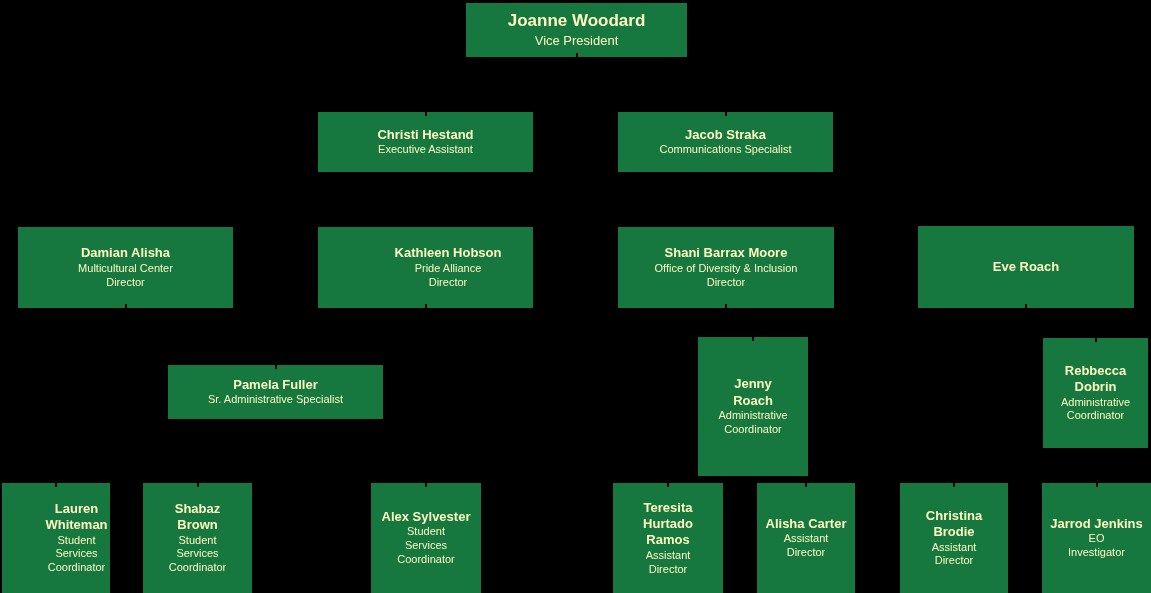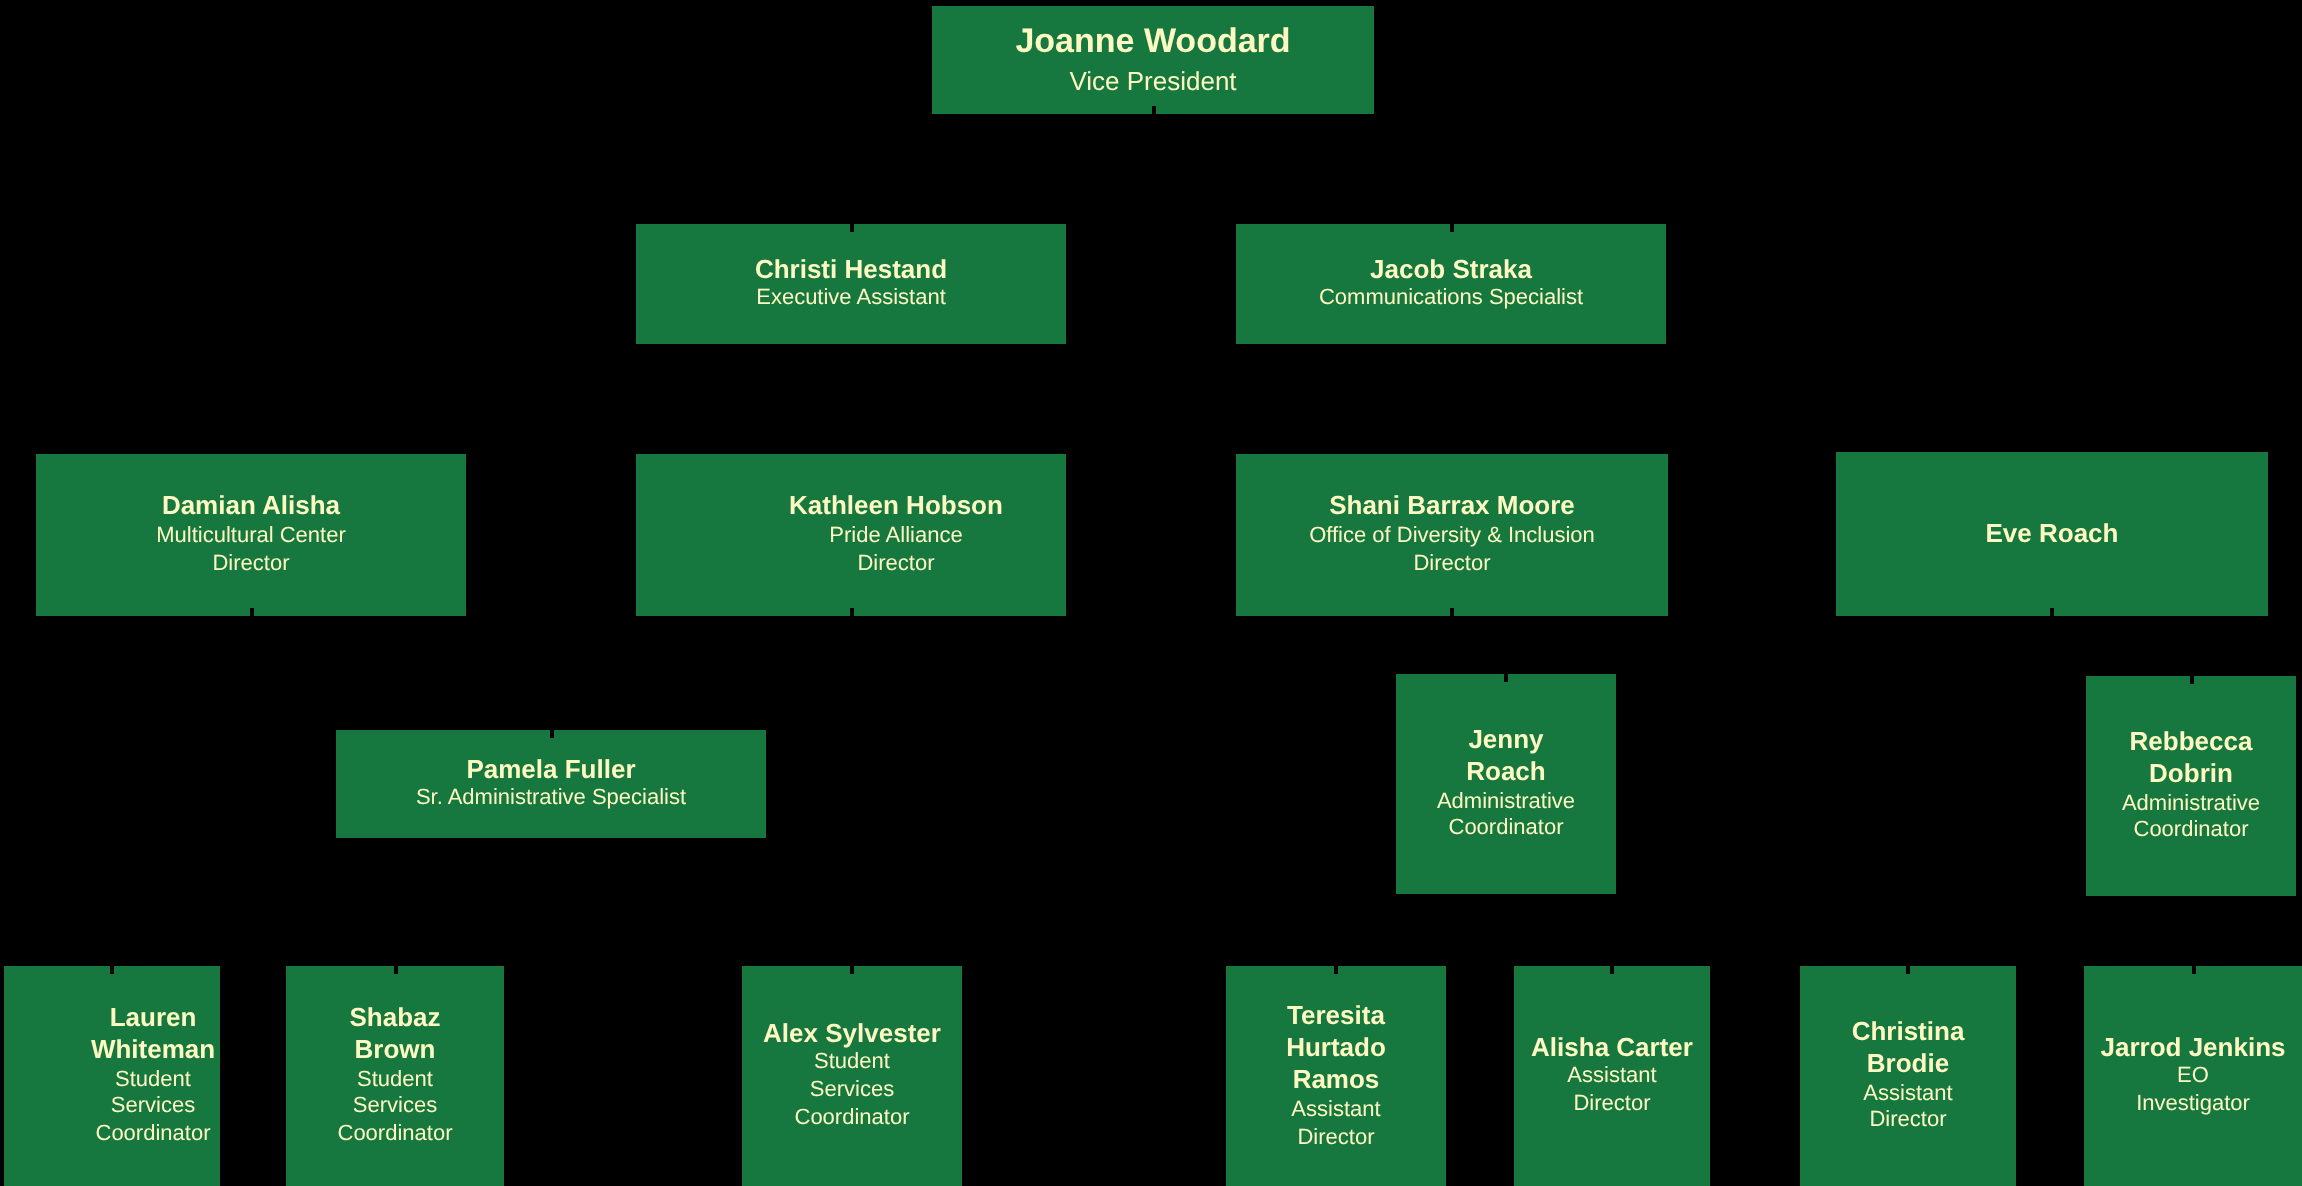--- a/index.html
+++ b/index.html
@@ -104,21 +104,21 @@
     <div class="name">Eve Roach</div>
     <span class="tick tick--bottom"></span>
   </div>
 
   <div class="box" style="left:168px; top:365px; width:215px; height:54px;">
     <div class="name">Pamela Fuller</div>
     <div class="role">Sr. Administrative Specialist</div>
     <span class="tick tick--top"></span>
   </div>
 
-  <div class="box" style="left:698px; top:337px; width:110px; height:110px;">
+  <div class="box" style="left:698px; top:337px; width:110px; height:139px;">
     <div class="name">Jenny
 Roach</div>
     <div class="role">Administrative
 Coordinator</div>
     <span class="tick tick--top"></span>
   </div>
 
   <div class="box" style="left:1043px; top:338px; width:105px; height:110px;">
     <div class="name">Rebbecca
 Dobrin</div>

